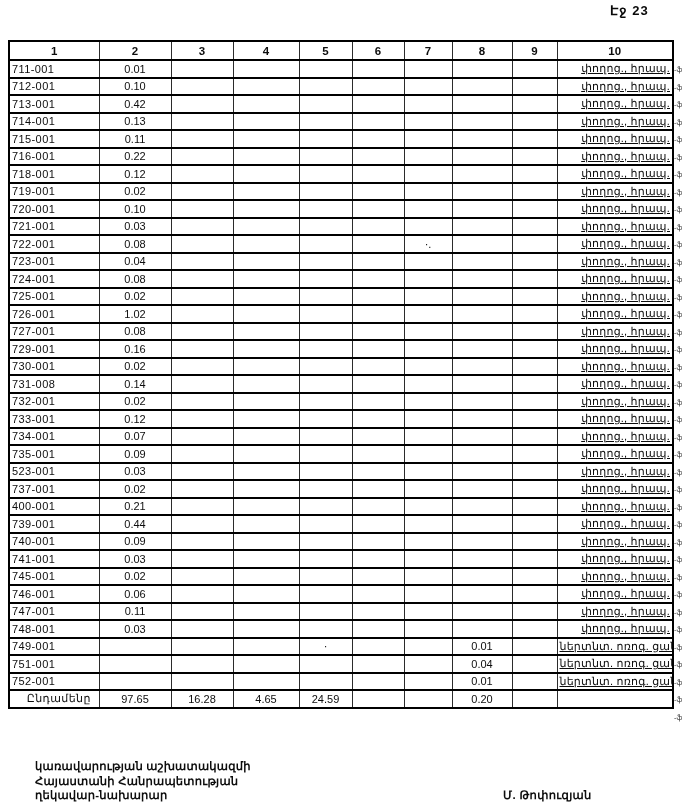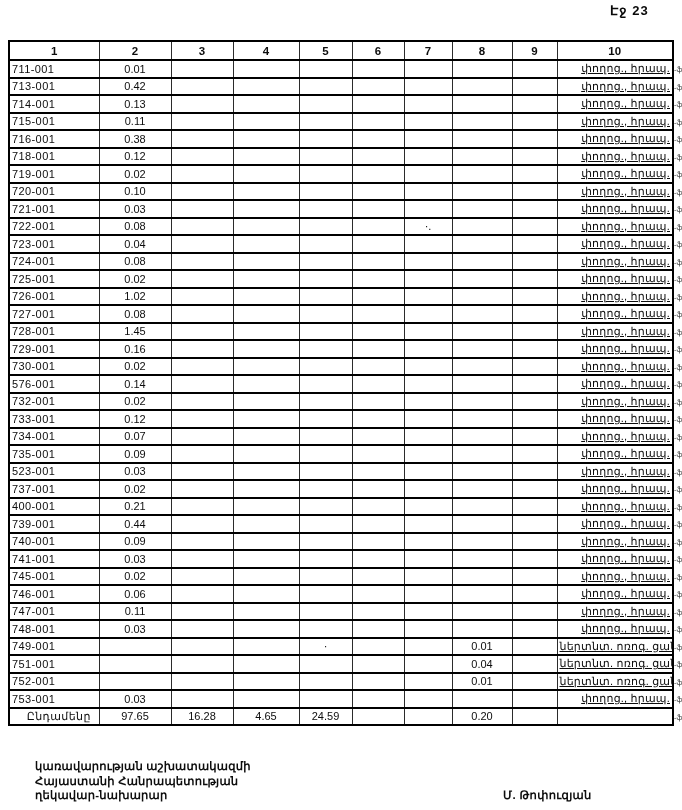--- a/index.html
+++ b/index.html
@@ -134,20 +134,32 @@
         <td class="c2"></td>
         <td class="c3"></td>
         <td class="c4"></td>
         <td class="c5"></td>
         <td class="c6"></td>
         <td class="c7"></td>
         <td class="c8"></td>
         <td class="c9"><span>փողոց., հրապ.</span></td>
       </tr>
       <tr>
+        <td class="c0">712-001</td>
+        <td class="c1">0.10</td>
+        <td class="c2"></td>
+        <td class="c3"></td>
+        <td class="c4"></td>
+        <td class="c5"></td>
+        <td class="c6"></td>
+        <td class="c7"></td>
+        <td class="c8"></td>
+        <td class="c9"><span>փողոց., հրապ.</span></td>
+      </tr>
+      <tr>
         <td class="c0">713-001</td>
         <td class="c1">0.42</td>
         <td class="c2"></td>
         <td class="c3"></td>
         <td class="c4"></td>
         <td class="c5"></td>
         <td class="c6"></td>
         <td class="c7"></td>
         <td class="c8"></td>
         <td class="c9"><span>փողոց., հրապ.</span></td>
@@ -171,21 +183,21 @@
         <td class="c3"></td>
         <td class="c4"></td>
         <td class="c5"></td>
         <td class="c6"></td>
         <td class="c7"></td>
         <td class="c8"></td>
         <td class="c9"><span>փողոց., հրապ.</span></td>
       </tr>
       <tr>
         <td class="c0">716-001</td>
-        <td class="c1">0.38</td>
+        <td class="c1">0.22</td>
         <td class="c2"></td>
         <td class="c3"></td>
         <td class="c4"></td>
         <td class="c5"></td>
         <td class="c6"></td>
         <td class="c7"></td>
         <td class="c8"></td>
         <td class="c9"><span>փողոց., հրապ.</span></td>
       </tr>
       <tr>
@@ -302,32 +314,20 @@
         <td class="c2"></td>
         <td class="c3"></td>
         <td class="c4"></td>
         <td class="c5"></td>
         <td class="c6"></td>
         <td class="c7"></td>
         <td class="c8"></td>
         <td class="c9"><span>փողոց., հրապ.</span></td>
       </tr>
       <tr>
-        <td class="c0">728-001</td>
-        <td class="c1">1.45</td>
-        <td class="c2"></td>
-        <td class="c3"></td>
-        <td class="c4"></td>
-        <td class="c5"></td>
-        <td class="c6"></td>
-        <td class="c7"></td>
-        <td class="c8"></td>
-        <td class="c9"><span>փողոց., հրապ.</span></td>
-      </tr>
-      <tr>
         <td class="c0">729-001</td>
         <td class="c1">0.16</td>
         <td class="c2"></td>
         <td class="c3"></td>
         <td class="c4"></td>
         <td class="c5"></td>
         <td class="c6"></td>
         <td class="c7"></td>
         <td class="c8"></td>
         <td class="c9"><span>փողոց., հրապ.</span></td>
@@ -338,21 +338,21 @@
         <td class="c2"></td>
         <td class="c3"></td>
         <td class="c4"></td>
         <td class="c5"></td>
         <td class="c6"></td>
         <td class="c7"></td>
         <td class="c8"></td>
         <td class="c9"><span>փողոց., հրապ.</span></td>
       </tr>
       <tr>
-        <td class="c0">576-001</td>
+        <td class="c0">731-008</td>
         <td class="c1">0.14</td>
         <td class="c2"></td>
         <td class="c3"></td>
         <td class="c4"></td>
         <td class="c5"></td>
         <td class="c6"></td>
         <td class="c7"></td>
         <td class="c8"></td>
         <td class="c9"><span>փողոց., հրապ.</span></td>
       </tr>
@@ -552,32 +552,20 @@
         <td class="c0">752-001</td>
         <td class="c1"></td>
         <td class="c2"></td>
         <td class="c3"></td>
         <td class="c4"></td>
         <td class="c5"></td>
         <td class="c6"></td>
         <td class="c7">0.01</td>
         <td class="c8"></td>
         <td class="c9"><span>ներտնտ. ոռոգ. ցանց</span></td>
-      </tr>
-      <tr>
-        <td class="c0">753-001</td>
-        <td class="c1">0.03</td>
-        <td class="c2"></td>
-        <td class="c3"></td>
-        <td class="c4"></td>
-        <td class="c5"></td>
-        <td class="c6"></td>
-        <td class="c7"></td>
-        <td class="c8"></td>
-        <td class="c9"><span>փողոց., հրապ.</span></td>
       </tr>
       <tr class="total-row">
         <td class="c0">Ընդամենը</td>
         <td class="c1">97.65</td>
         <td class="c2">16.28</td>
         <td class="c3">4.65</td>
         <td class="c4">24.59</td>
         <td class="c5"></td>
         <td class="c6"></td>
         <td class="c7">0.20</td>

